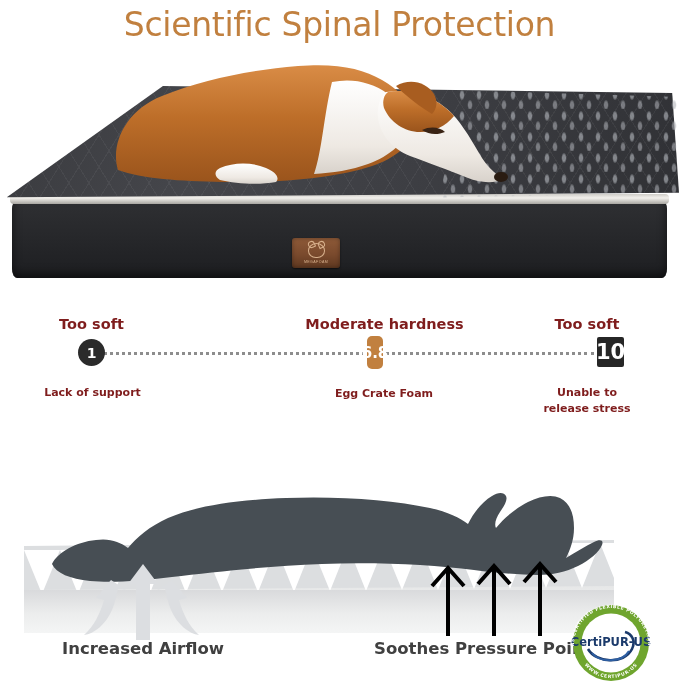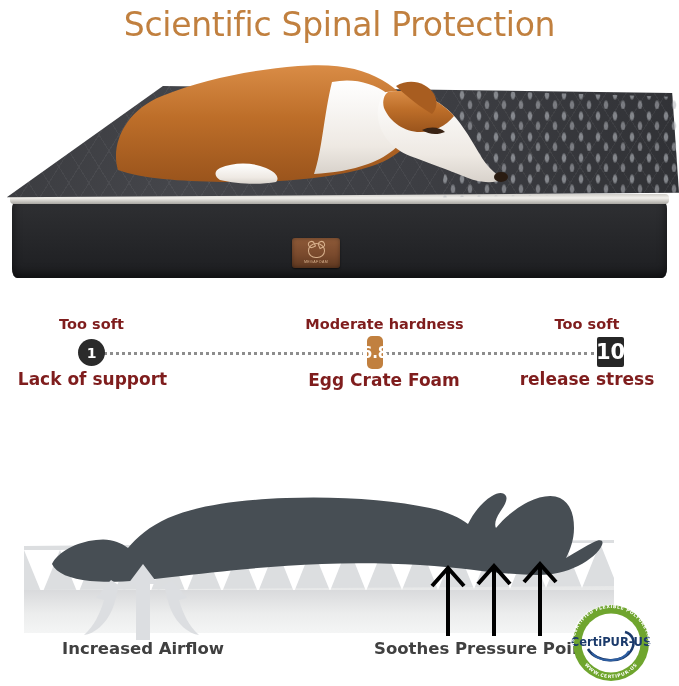--- a/index.html
+++ b/index.html
@@ -100,21 +100,21 @@
     left:367px;top:336px;width:16px;height:33px;border-radius:5px;
     background:#c1803f;font-size:15px;
   }
   .node-10{
     left:573px;top:337px;width:27px;height:30px;border-radius:2px;
     background:#262626;font-size:21px;margin-left:24px;
   }
   .lbl{position:absolute;color:#7f1d1d;font-weight:bold;
        font-family:"DejaVu Sans", sans-serif;text-align:center;}
   .lbl-top{font-size:14.5px;}
-  .lbl-bot{font-size:17px;line-height:16px;}
+  .lbl-bot{font-size:11px;line-height:16px;margin-top:14px;}
 
   .l-soft{left:20px;top:316px;width:143px;}
   .l-support{left:10px;top:371px;width:165px;}
   .l-mod{left:292px;top:316px;width:185px;}
   .l-egg{left:300px;top:372px;width:168px;}
   .l-hard{left:516px;top:316px;width:142px;}
   .l-unable{left:514px;top:371px;width:146px;}
 
   
   .diagram{position:absolute;left:0;top:418px;width:679px;height:268px;overflow:hidden;}
@@ -204,20 +204,21 @@
     <div class="node node-1">1</div>
     <div class="lbl lbl-bot l-support">Lack of support</div>
 
     <div class="lbl lbl-top l-mod">Moderate hardness</div>
     <div class="node node-68">6.8</div>
     <div class="lbl lbl-bot l-egg">Egg Crate Foam</div>
 
     <div class="lbl lbl-top l-hard">Too soft</div>
     <div class="node node-10">10</div>
     <div class="lbl lbl-bot l-unable">
+      <div>Unable to</div>
       <div>release stress</div>
     </div>
   </div>
 
   <div class="diagram">
     <svg width="679" height="268" viewBox="0 0 679 268">
       <defs>
         <linearGradient id="foamgrad" x1="0" y1="0" x2="0" y2="1">
           <stop offset="0%" stop-color="#d9dadc"></stop>
           <stop offset="55%" stop-color="#eceded"></stop>

